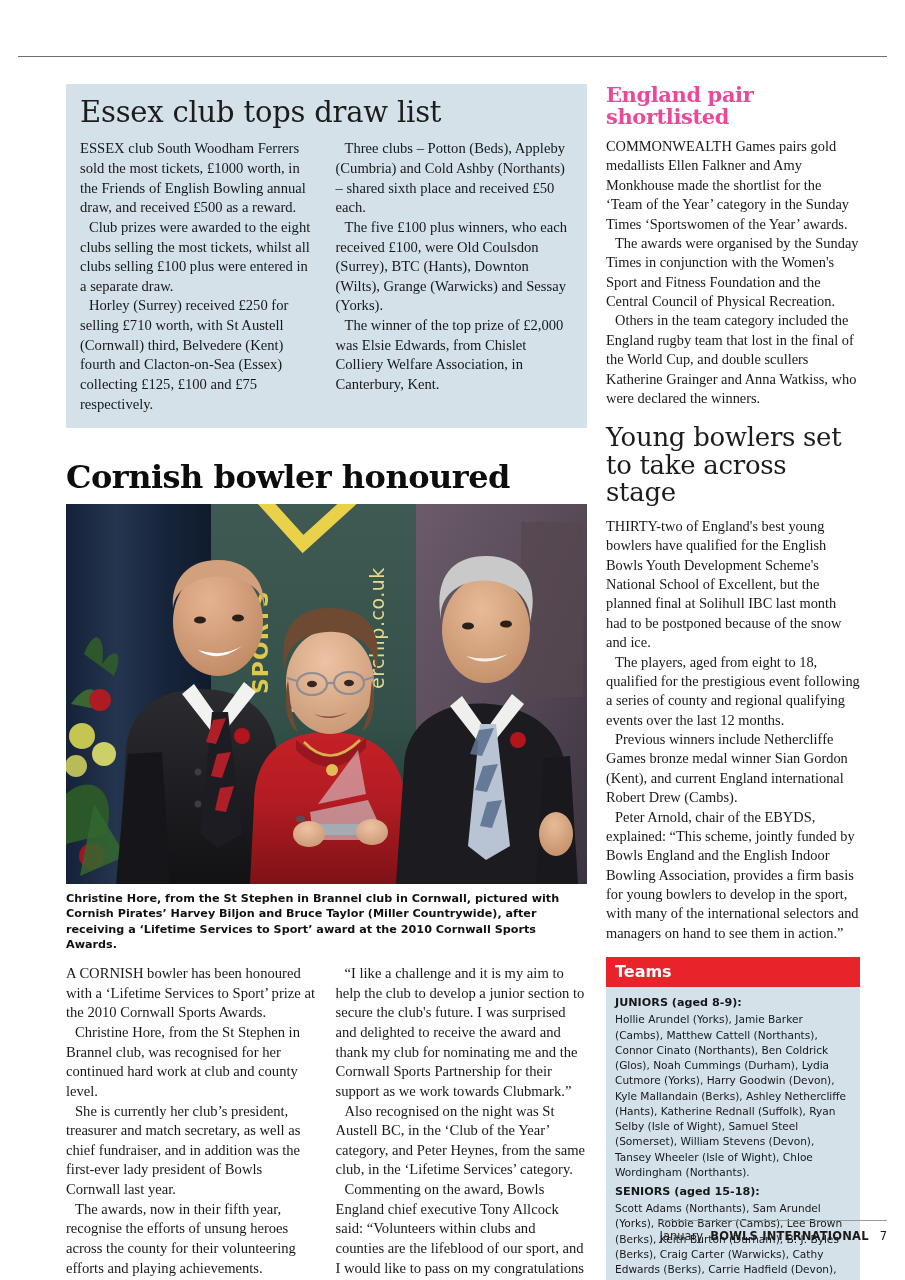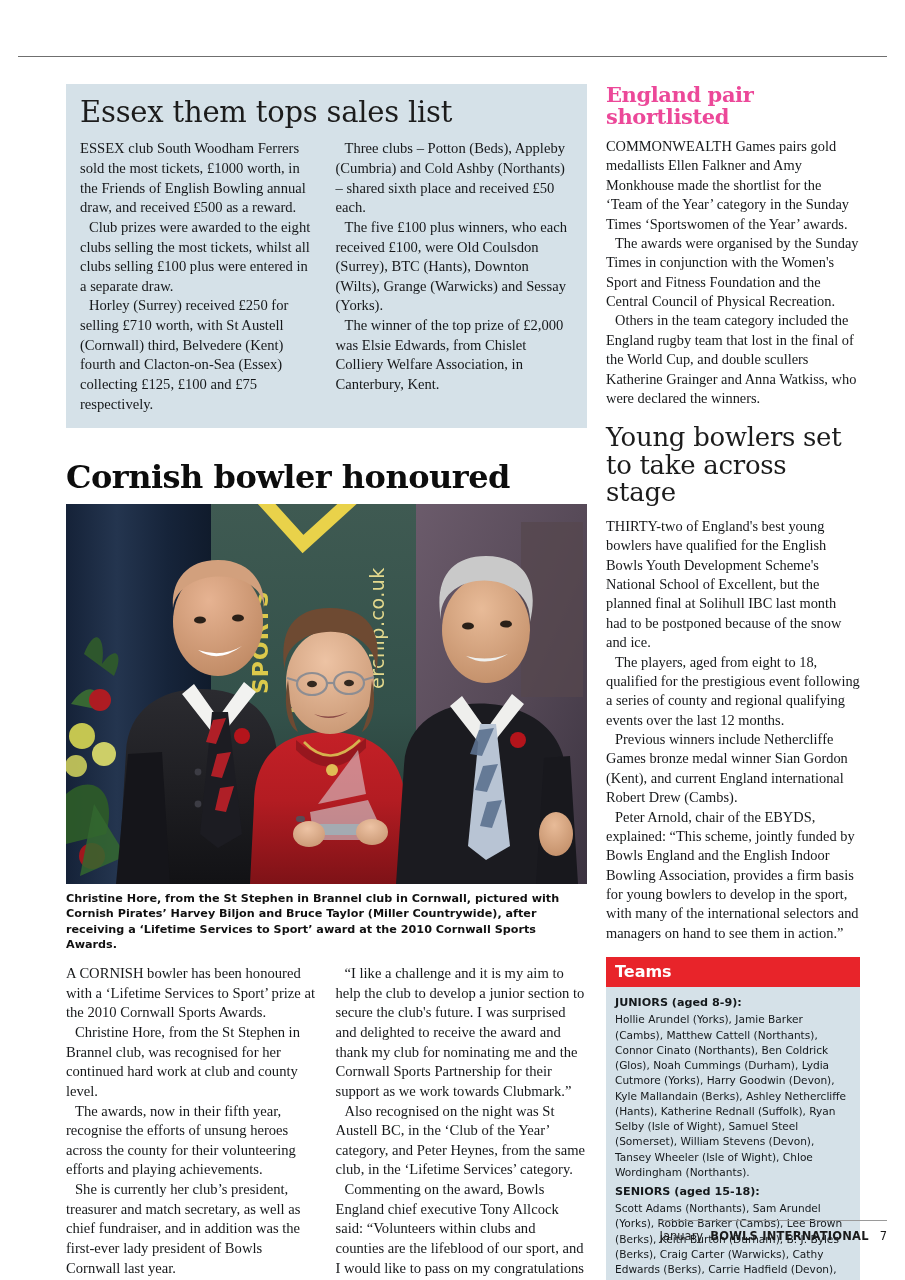--- a/index.html
+++ b/index.html
@@ -178,21 +178,21 @@
 </head>
 <body>
 
 <div class="page">
 
   <div class="top-rule"></div>
 
   <div class="left-col">
 
     <div class="tint-box">
-      <h1 class="box-title">Essex them tops sales list</h1>
+      <h1 class="box-title">Essex club tops draw list</h1>
       <div class="two-col body-text">
         <p>ESSEX club South Woodham Ferrers sold the most tickets, £1000 worth, in the Friends of English Bowling annual draw, and received £500 as a reward.</p>
         <p>Club prizes were awarded to the eight clubs selling the most tickets, whilst all clubs selling £100 plus were entered in a separate draw.</p>
         <p>Horley (Surrey) received £250 for selling £710 worth, with St Austell (Cornwall) third, Belvedere (Kent) fourth and Clacton-on-Sea (Essex) collecting £125, £100 and £75 respectively.</p>
         <p>Three clubs – Potton (Beds), Appleby (Cumbria) and Cold Ashby (Northants) – shared sixth place and received £50 each.</p>
         <p>The five £100 plus winners, who each received £100, were Old Coulsdon (Surrey), BTC (Hants), Downton (Wilts), Grange (Warwicks) and Sessay (Yorks).</p>
         <p>The winner of the top prize of £2,000 was Elsie Edwards, from Chislet Colliery Welfare Association, in Canterbury, Kent.</p>
       </div>
     </div>
 
@@ -333,22 +333,22 @@
           <ellipse cx="490" cy="330" rx="17" ry="22" fill="url(#skin3)"></ellipse>
         </g>
       </svg>
     </div>
 
     <div class="caption">Christine Hore, from the St Stephen in Brannel club in Cornwall, pictured with Cornish Pirates’ Harvey Biljon and Bruce Taylor (Miller Countrywide), after receiving a ‘Lifetime Services to Sport’ award at the 2010 Cornwall Sports Awards.</div>
 
     <div class="two-col body-text">
       <p>A CORNISH bowler has been honoured with a ‘Lifetime Services to Sport’ prize at the 2010 Cornwall Sports Awards.</p>
       <p>Christine Hore, from the St Stephen in Brannel club, was recognised for her continued hard work at club and county level.</p>
+      <p>She is currently her club’s president, treasurer and match secretary, as well as chief fundraiser, and in addition was the first-ever lady president of Bowls Cornwall last year.</p>
       <p>The awards, now in their fifth year, recognise the efforts of unsung heroes across the county for their volunteering efforts and playing achievements.</p>
-      <p>She is currently her club’s president, treasurer and match secretary, as well as chief fundraiser, and in addition was the first-ever lady president of Bowls Cornwall last year.</p>
       <p>A delighted Christine said: “I am very proud of my club, my village and my county and I get a great deal of satisfaction out of helping others.</p>
       <p>“I like a challenge and it is my aim to help the club to develop a junior section to secure the club's future. I was surprised and delighted to receive the award and thank my club for nominating me and the Cornwall Sports Partnership for their support as we work towards Clubmark.”</p>
       <p>Also recognised on the night was St Austell BC, in the ‘Club of the Year’ category, and Peter Heynes, from the same club, in the ‘Lifetime Services’ category.</p>
       <p>Commenting on the award, Bowls England chief executive Tony Allcock said: “Volunteers within clubs and counties are the lifeblood of our sport, and I would like to pass on my congratulations to Christine on receiving this prestigious award, and also to Peter and the St Austell club for their recognition on the night.”</p>
     </div>
   </div>
 
   <div class="right-col">
 
     <h2 class="red-head">England pair shortlisted</h2>

